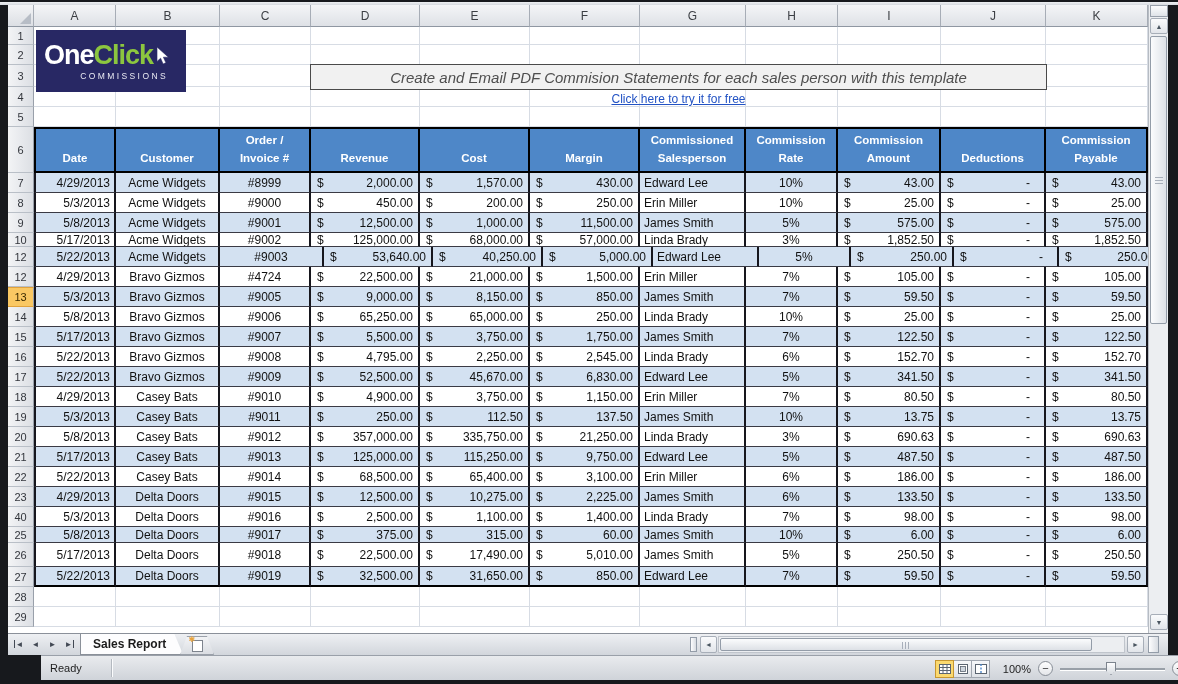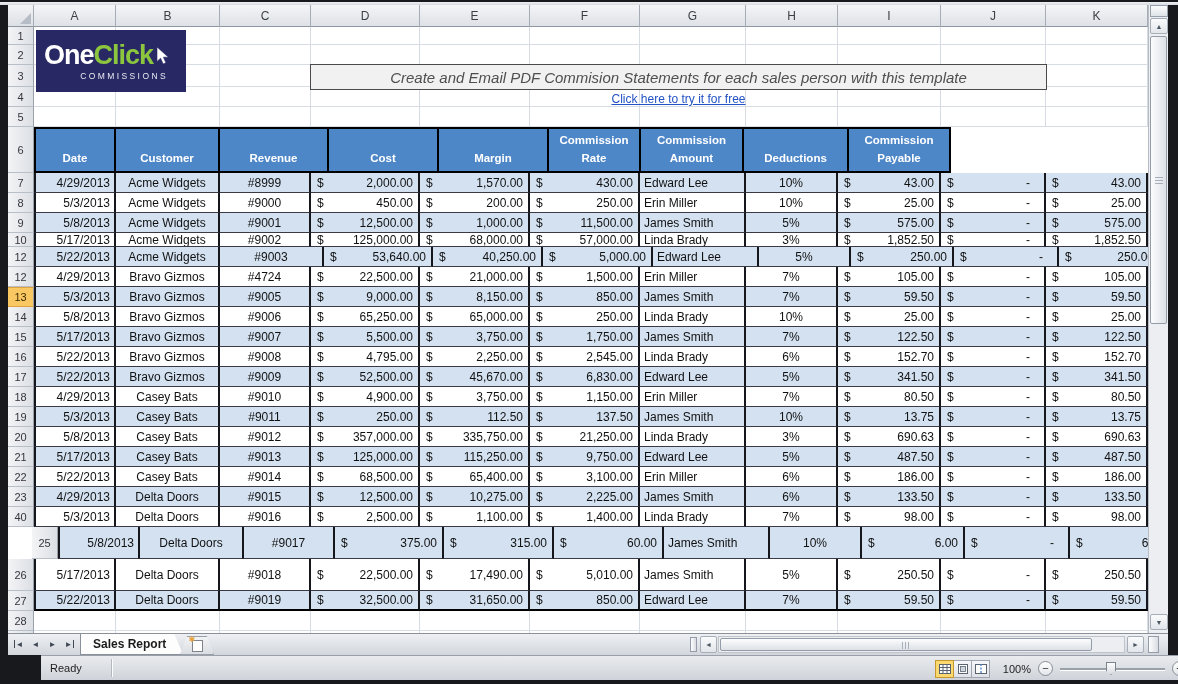--- a/index.html
+++ b/index.html
@@ -220,23 +220,27 @@
         <div class="cell empty" style="width: 106px;"></div>
         <div class="cell empty" style="width: 92px;"></div>
         <div class="cell empty" style="width: 103px;"></div>
         <div class="cell empty" style="width: 105px;"></div>
         <div class="cell empty" style="width: 102px;"></div>
       </div>
       <div class="grow" style="height: 46px;">
         <div class="rowhdr">6</div>
         <div class="cell th first" style="width: 82px;">Date</div>
         <div class="cell th" style="width: 104px;">Customer</div>
+        <div class="cell th" style="width: 91px;">Order /
+Invoice #</div>
         <div class="cell th" style="width: 109px;">Revenue</div>
         <div class="cell th" style="width: 110px;">Cost</div>
         <div class="cell th" style="width: 110px;">Margin</div>
+        <div class="cell th" style="width: 106px;">Commissioned
+Salesperson</div>
         <div class="cell th" style="width: 92px;">Commission
 Rate</div>
         <div class="cell th" style="width: 103px;">Commission
 Amount</div>
         <div class="cell th" style="width: 105px;">Deductions</div>
         <div class="cell th" style="width: 102px;">Commission
 Payable</div>
       </div>
       <div class="grow band" style="height: 20px;">
         <div class="rowhdr">7</div>
@@ -807,21 +811,21 @@
         </div>
         <div class="cell data money" style="width: 105px;">
           <span>$</span>
           <span class="dashpad">-</span>
         </div>
         <div class="cell data money" style="width: 102px;">
           <span>$</span>
           <span>98.00</span>
         </div>
       </div>
-      <div class="grow band" style="height: 32px; padding-left: 24px;">
+      <div class="grow band" style="height: 16px;">
         <div class="rowhdr">25</div>
         <div class="cell data first al-r" style="width: 82px;">5/8/2013</div>
         <div class="cell data al-c" style="width: 104px;">Delta Doors</div>
         <div class="cell data al-c" style="width: 91px;">#9017</div>
         <div class="cell data money" style="width: 109px;">
           <span>$</span>
           <span>375.00</span>
         </div>
         <div class="cell data money" style="width: 110px;">
           <span>$</span>
@@ -839,21 +843,21 @@
         </div>
         <div class="cell data money" style="width: 105px;">
           <span>$</span>
           <span class="dashpad">-</span>
         </div>
         <div class="cell data money" style="width: 102px;">
           <span>$</span>
           <span>6.00</span>
         </div>
       </div>
-      <div class="grow" style="height: 32px;">
+      <div class="grow" style="height: 24px;">
         <div class="rowhdr">26</div>
         <div class="cell data first al-r" style="width: 82px;">5/17/2013</div>
         <div class="cell data al-c" style="width: 104px;">Delta Doors</div>
         <div class="cell data al-c" style="width: 91px;">#9018</div>
         <div class="cell data money" style="width: 109px;">
           <span>$</span>
           <span>22,500.00</span>
         </div>
         <div class="cell data money" style="width: 110px;">
           <span>$</span>
@@ -917,21 +921,21 @@
         <div class="cell empty" style="width: 91px;"></div>
         <div class="cell empty" style="width: 109px;"></div>
         <div class="cell empty" style="width: 110px;"></div>
         <div class="cell empty" style="width: 110px;"></div>
         <div class="cell empty" style="width: 106px;"></div>
         <div class="cell empty" style="width: 92px;"></div>
         <div class="cell empty" style="width: 103px;"></div>
         <div class="cell empty" style="width: 105px;"></div>
         <div class="cell empty" style="width: 102px;"></div>
       </div>
-      <div class="grow" style="height: 20px; font-family: Liberation Mono, monospace;">
+      <div class="grow" style="height: 20px;">
         <div class="rowhdr">29</div>
         <div class="cell empty" style="width: 82px;"></div>
         <div class="cell empty" style="width: 104px;"></div>
         <div class="cell empty" style="width: 91px;"></div>
         <div class="cell empty" style="width: 109px;"></div>
         <div class="cell empty" style="width: 110px;"></div>
         <div class="cell empty" style="width: 110px;"></div>
         <div class="cell empty" style="width: 106px;"></div>
         <div class="cell empty" style="width: 92px;"></div>
         <div class="cell empty" style="width: 103px;"></div>

